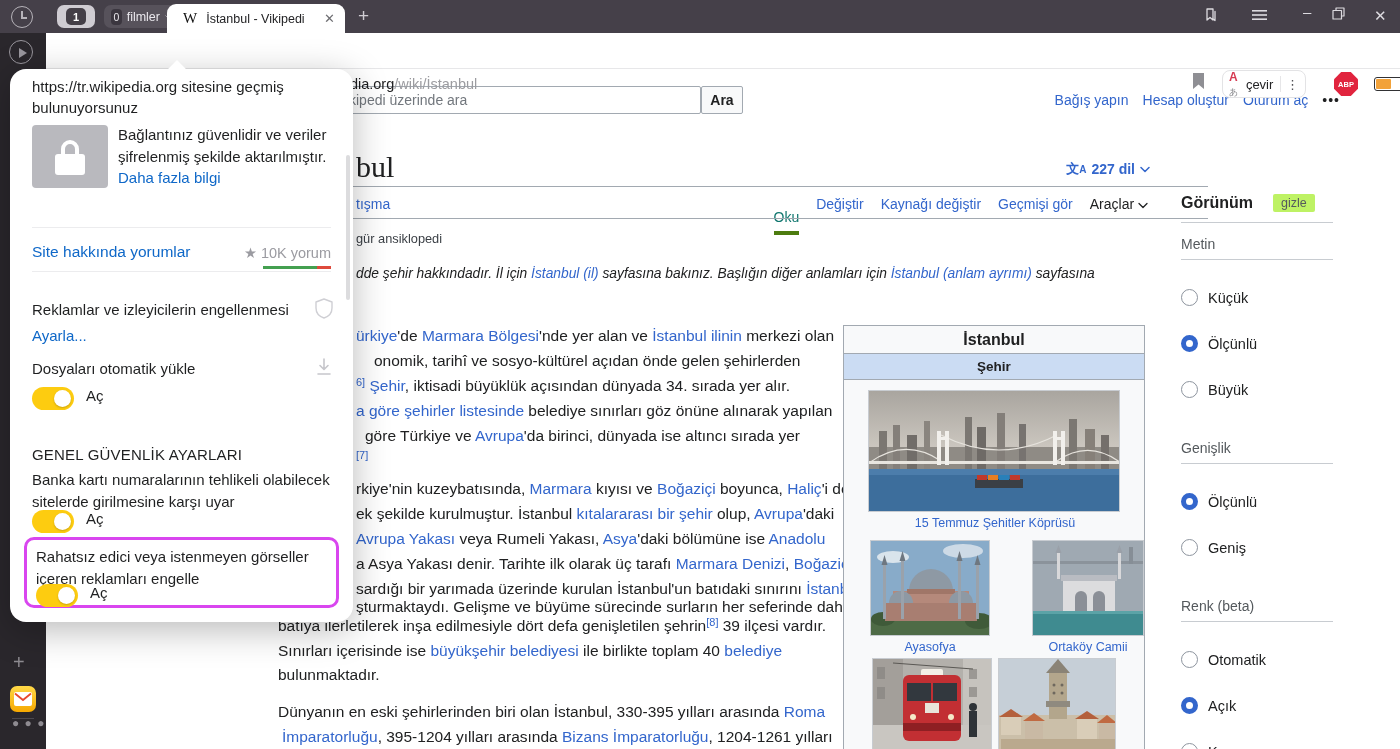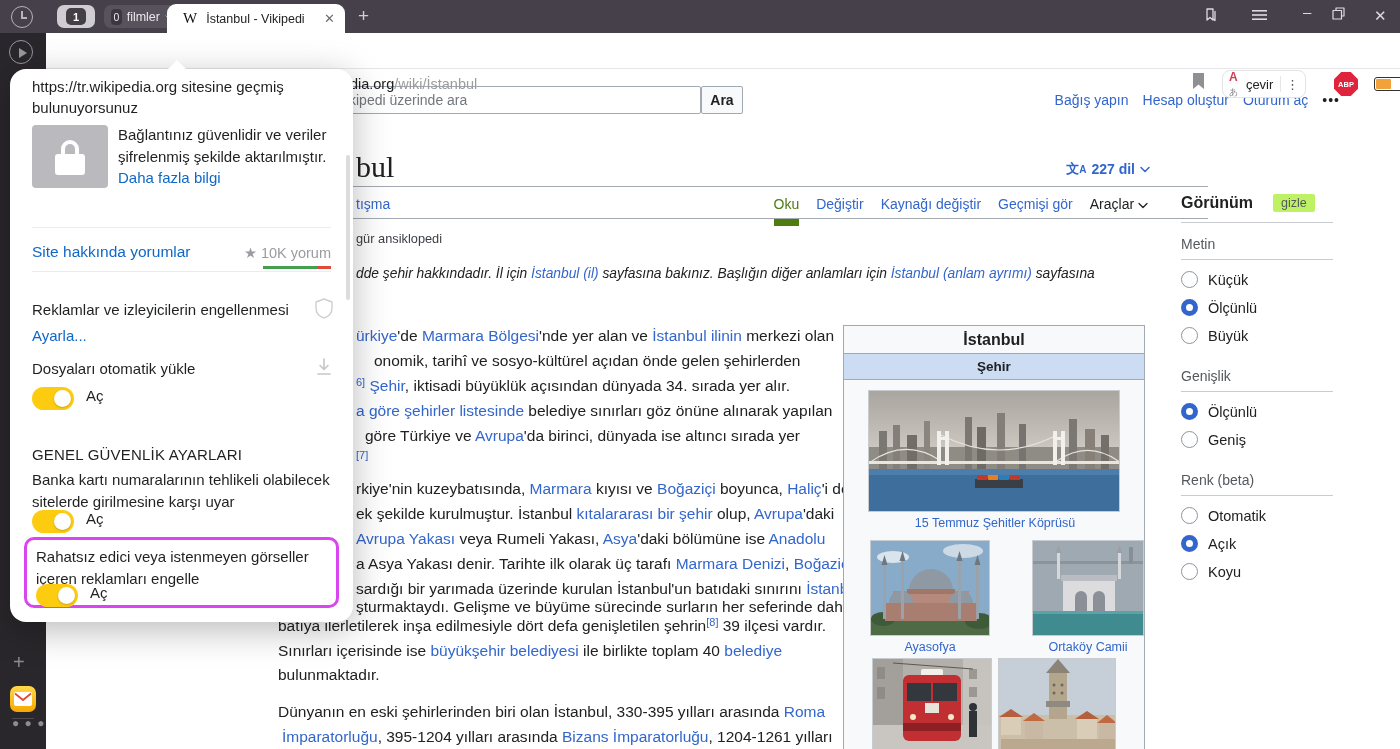--- a/index.html
+++ b/index.html
@@ -88,21 +88,21 @@
 
   .title-frag { position:absolute; left:310px; top:80px; font-family:"Liberation Serif","DejaVu Serif",serif;
                 font-size:30px; color:#202122; }
   .title-rule { position:absolute; left:252px; top:116px; width:910px; height:1px; background:#a2a9b1; }
   .langrow { position:absolute; right:250px; top:90px; display:flex; align-items:center; gap:5px; font-size:14px; color:#3366cc; }
   .langrow .cnt { font-weight:bold; }
   .langrow .zh { font-size:13px; font-weight:bold; }
 
   .pagetabs { position:absolute; right:252px; top:126px; display:flex; gap:17px; font-size:14px; align-items:flex-start; }
   .pagetabs .t { color:#3366cc; padding-bottom:6px; }
-  .pagetabs .t.active { color:#4d7c0f; border-bottom:8px solid #4d7c0f; }
+  .pagetabs .t.active { color:#0f766e; border-bottom:4px solid #4d7c0f;margin-top:13px; }
   .pagetabs .t.plain { color:#202122; }
   .tabs-rule { position:absolute; left:300px; top:148px; width:862px; height:1px; background:#a2a9b1; }
 
   .ln { position:absolute; white-space:nowrap; font-size:15.5px; color:#202122; }
   .ln .lk { color:#3366cc; }
   .ln .sup { color:#3366cc; font-size:11px; position:relative; top:-5px; }
   .ln.hatnote { font-style:italic; font-size:13.8px; }
   .ln.tagline { font-size:12.8px; color:#3a3f45; }
   .ln.tabfrag { font-size:14px; }
   .ln.tabfrag .lk { color:#3366cc; }
@@ -115,21 +115,21 @@
             justify-content:center; font-weight:bold; font-size:13.5px; color:#202122; }
   .ib-img { position:absolute; border:1px solid #c8ccd1; overflow:hidden; background:#ddd; }
   .ib-cap { position:absolute; font-size:12.5px; color:#3366cc; text-align:center; white-space:nowrap; }
 
   
   .appearance { position:absolute; left:1135px; top:124px; width:152px; font-size:14px; }
   .ap-head { display:flex; align-items:center; gap:20px; padding-bottom:10px; border-bottom:1px solid #c8ccd1; }
   .ap-head .ttl { font-weight:bold; font-size:16px; color:#202122; }
   .ap-head .hide { background:#bef264; color:#54595d; font-size:12.5px; padding:2px 8px; border-radius:2px; }
   .ap-label { color:#54595d; padding:13px 0 7px; border-bottom:1px solid #c8ccd1; }
-  .ap-opt { display:flex; align-items:center; gap:10px; margin:11px 0; color:#202122; font-size:14.5px; }
+  .ap-opt { display:flex; align-items:center; gap:10px; margin:29px 0; color:#202122; font-size:14.5px; }
   .radio { width:17px; height:17px; border:1px solid #8d949e; border-radius:50%; background:#fff; flex:0 0 auto; }
   .radio.on { border:5px solid #36c; }
 
   
   .popup { position:absolute; left:10px; top:69px; width:343px; height:553px; background:#fff; border-radius:16px;
            box-shadow:0 8px 36px rgba(0,0,0,.28); z-index:60; font-size:15px; color:#1f2021; }
   .popup .tail { position:absolute; left:160px; top:-6px; width:14px; height:14px; background:#fff; transform:rotate(45deg); }
   .pp { position:absolute; }
   .pp-head { left:22px; top:7px; width:300px; line-height:21px; white-space:normal; }
   .pp-tile { left:22px; top:56px; width:76px; height:63px; background:#b9b9be; border-radius:4px;

